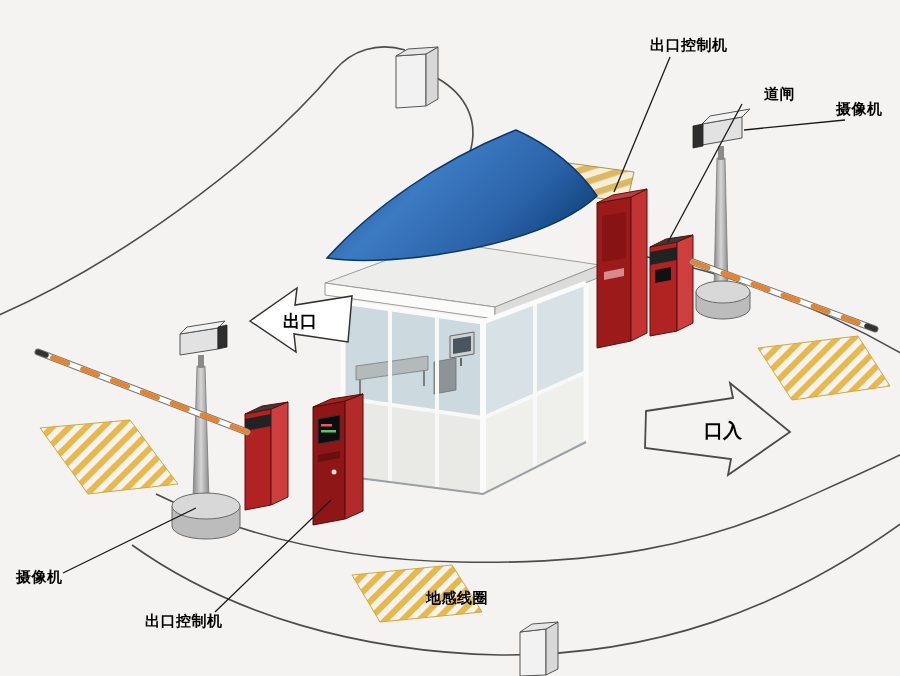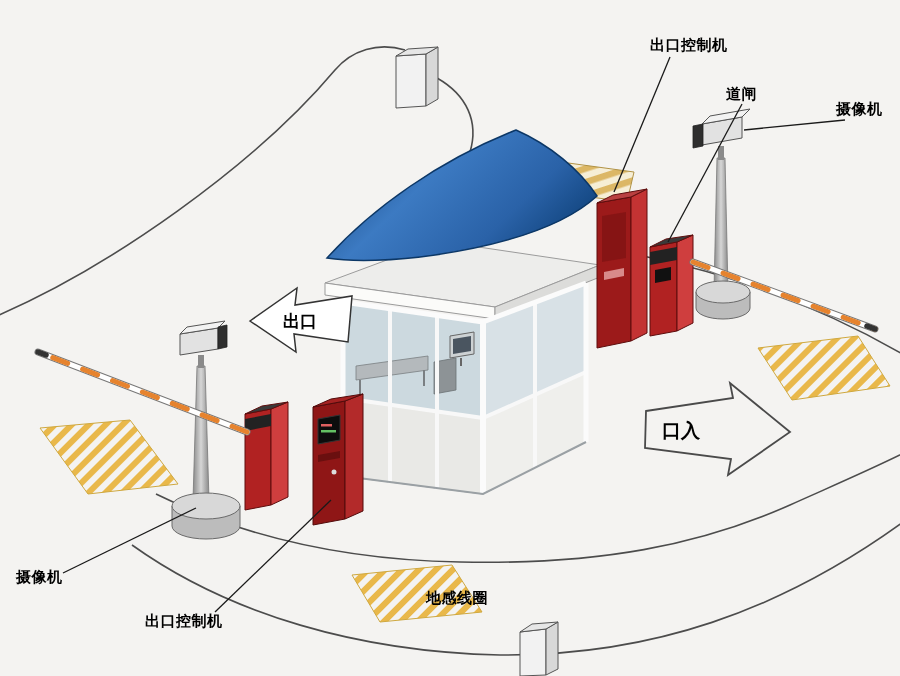--- a/index.html
+++ b/index.html
@@ -183,22 +183,22 @@
   <g stroke="#1a1a1a" stroke-width="1.3">
     <path d="M670,57 L614,192"></path>
     <path d="M742,104 L668,242"></path>
     <path d="M845,120 L744,130"></path>
     <path d="M63,573 L196,508"></path>
     <path d="M215,612 L331,500"></path>
   </g>
 </svg>
 
 <div class="lbl" style="left:650px;top:36px;">出口控制机</div>
-<div class="lbl" style="left:726px;top:85px;">道闸</div>
+<div class="lbl" style="left:764px;top:85px;">道闸</div>
 <div class="lbl" style="left:836px;top:100px;">摄像机</div>
 <div class="lbl" style="left:16px;top:568px;">摄像机</div>
 <div class="lbl" style="left:145px;top:612px;">出口控制机</div>
 <div class="lbl" style="left:426px;top:545px;margin-top:44px;">地感线圈</div>
 
 <div class="sign" style="left:283px;top:310px;text-align:right;">出口</div>
-<div class="sign big" style="left:662px;top:418px;">口入</div>
+<div class="sign big" style="left:704px;top:418px;">口入</div>
 
 </div>
 
 </body></html>

